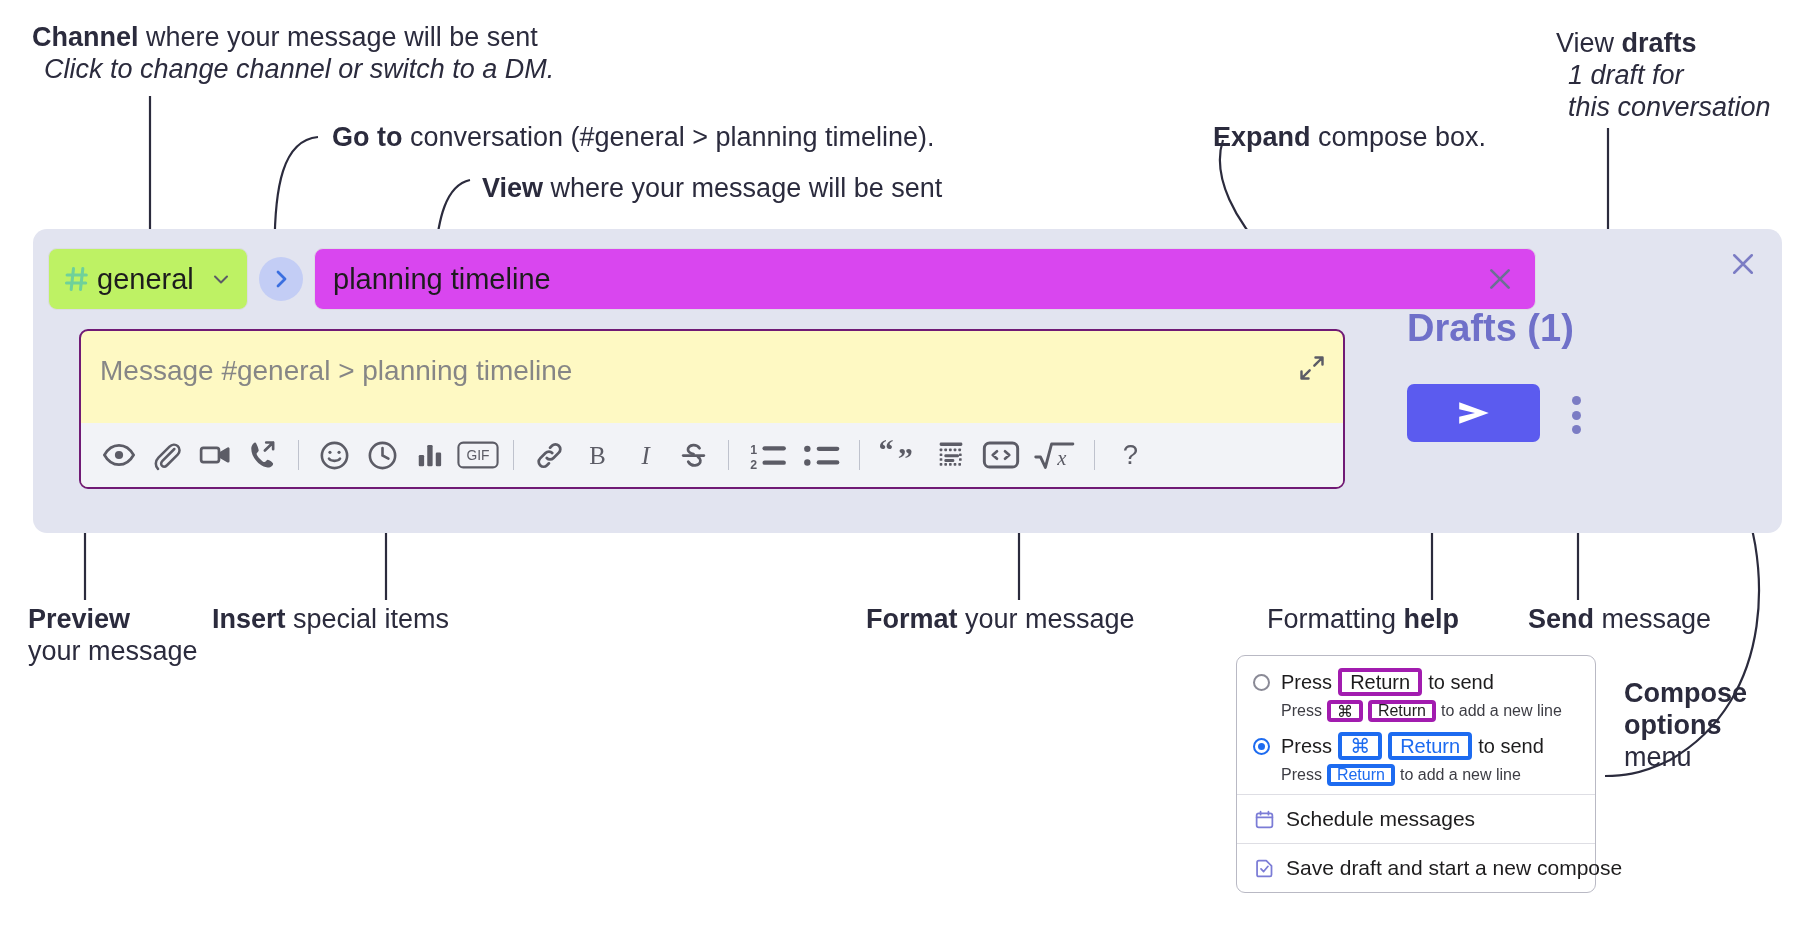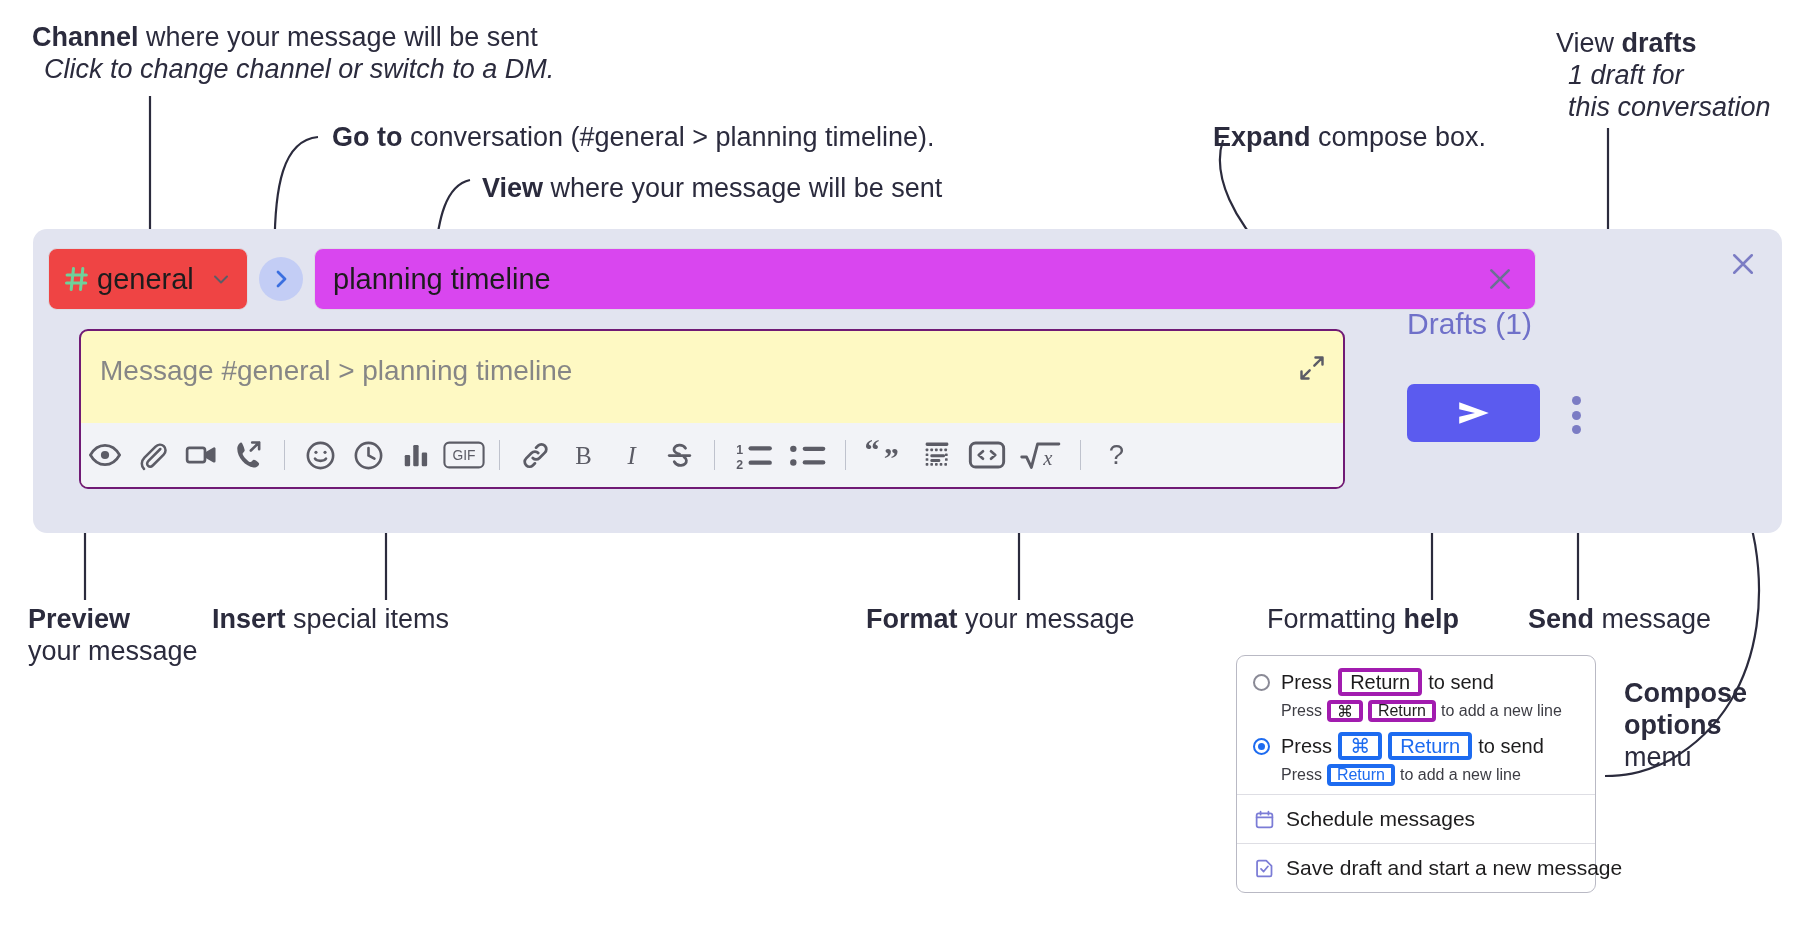--- a/index.html
+++ b/index.html
@@ -45,21 +45,21 @@
     cursor: pointer;
   }
 
   
   .row-top {
     position: absolute; left: 15px; top: 19px;
     display: flex; align-items: center;
   }
   .channel-select {
     width: 200px; height: 62px;
-    background: #ef4444;
+    background: #bef264;
     border: 1px solid #dcdce4;
     border-radius: 9px;
     display: flex; align-items: center;
     padding: 0 14px;
     cursor: pointer;
   }
   .hash-icon { margin-right: 6px; display: flex; align-items: center; }
   .channel-name {
     font-size: 29px; color: #1d1c1d;
     flex: 1;
@@ -112,41 +112,43 @@
     width: 34px; height: 34px;
     display: flex; align-items: center; justify-content: center;
     cursor: pointer;
   }
 
   .toolbar {
     position: absolute; left: 0; bottom: 0;
     width: 100%; height: 64px;
     background: #f2f3f7;
     display: flex; align-items: center;
+    padding-left: 14px;
     text-decoration: underline;
   }
   .tb-btn {
     width: 48px; height: 48px;
     display: flex; align-items: center; justify-content: center;
     cursor: pointer;
     flex: 0 0 auto;
   }
   .tb-sep {
     width: 1px; height: 30px;
     background: #bfc2cd;
     margin: 0 11px;
     flex: 0 0 auto;
   }
 
   
   .drafts-link {
     position: absolute; left: 1374px; top: 78px;
-    font-size: 30px;
+    font-size: 38px;
     color: #6f70c9;
     cursor: pointer;
+    font-weight: bold;
   }
   .send-btn {
     position: absolute; left: 1374px; top: 155px;
     width: 133px; height: 58px;
     background: #5b5bef;
     border-radius: 7px;
     display: flex; align-items: center; justify-content: center;
     cursor: pointer;
   }
   .kebab {
@@ -591,17 +593,17 @@
 
     <div class="menu-divider"></div>
 
     <div class="menu-item">
       <span class="mi-icon">
         <svg width="21" height="21" viewBox="0 0 24 24" fill="none" stroke="#7b7cd6" stroke-width="2" stroke-linecap="round" stroke-linejoin="round">
           <path d="M14 3 L5.5 3 C 4.4 3, 3.5 3.9, 3.5 5 L3.5 19 C 3.5 20.1, 4.4 21, 5.5 21 L18 21 C 19.1 21, 20 20.1, 20 19 L20 9 Z"></path>
           <path d="M8 12.5 L11 15.5 L16 9.5"></path>
         </svg>
       </span>
-      <span>Save draft and start a new message</span>
+      <span>Save draft and start a new compose</span>
     </div>
   </div>
 
 </div>
 
 </body></html>

